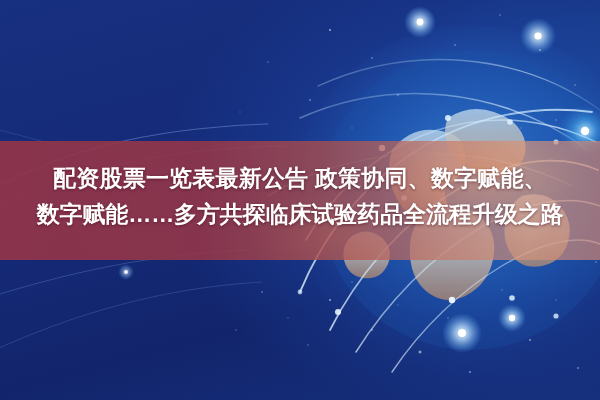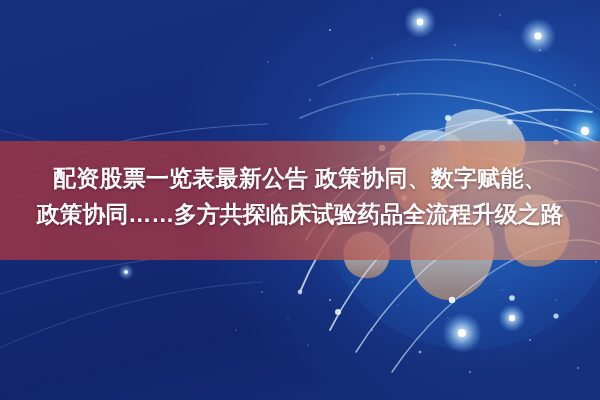--- a/index.html
+++ b/index.html
@@ -218,16 +218,16 @@
         <circle cx="126" cy="272" r="2.0" fill="#ffffff" opacity="0.85"></circle>
       </g>
     </g>
   </svg>
 
   <div class="band"></div>
   <div class="band-tint"></div>
 
   <div class="headline">
     <span class="hl-line l1">配资股票一览表最新公告 政策协同、数字赋能、</span>
-    <span class="hl-line l2">政策协同……多方共探临床试验药品全流程升级之路</span>
+    <span class="hl-line l2">数字赋能……多方共探临床试验药品全流程升级之路</span>
   </div>
 
 </div>
 
 </body></html>

